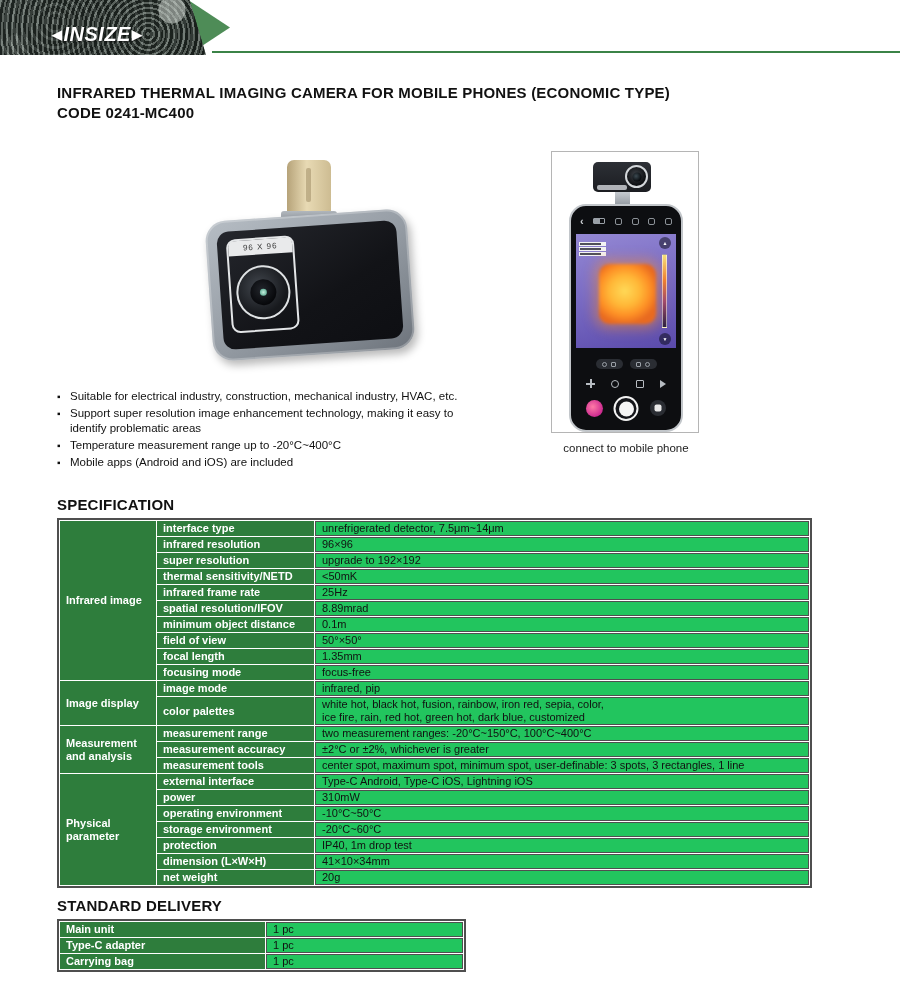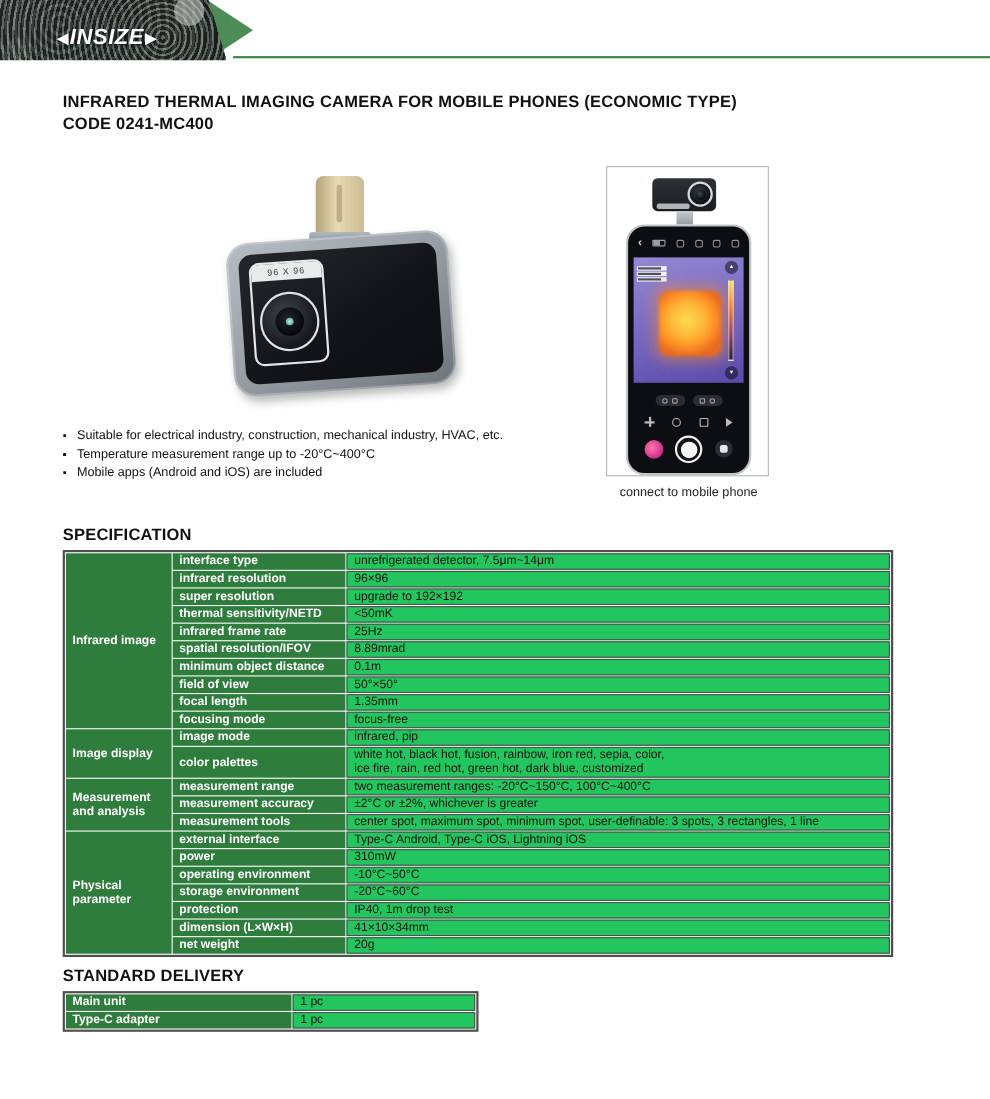--- a/index.html
+++ b/index.html
@@ -188,21 +188,21 @@
   
   .sec-heading { margin: 24px 0 5px 57px; font-size: 15px; font-weight: bold; letter-spacing: .2px; }
   .sec-heading.delivery { margin-top: 9px; }
 
   
   table.datatable {
     margin-left: 57px; border-collapse: separate; border-spacing: 1px;
     background: #fff; border: 2px solid #4f4f4f; table-layout: fixed;
   }
   table.spec { width: 755px; }
-  table.delivery-table { width: 378px; }
+  table.delivery-table { width: 409px; }
   .datatable td { font-size: 11px; padding: 0 6px; height: 14px; line-height: 13px; vertical-align: middle; }
   .datatable td.g { background: #2e7d3c; color: #fff; font-weight: bold; }
   .datatable td.v { background: #22c55e; border: 1px solid #4f4f4f; color: #111; white-space: pre-line; }
   .spec col.c-group { width: 96px; }
   .spec col.c-param { width: 157px; }
   .delivery-table col.c-item { width: 205px; }
 </style>
 </head>
 <body>
 
@@ -237,21 +237,22 @@
               <div class="lens-pupil">
                 <div class="lens-glint"></div>
               </div>
             </div>
           </div>
         </div>
       </div>
     </div>
     <ul class="features">
       <li><span class="bullet">▪</span><span>Suitable for electrical industry, construction, mechanical industry, HVAC, etc.</span></li>
-      <li><span class="bullet">▪</span></li>
+      <li><span class="bullet">▪</span><span>Support super resolution image enhancement technology, making it easy to
+identify problematic areas</span></li>
       <li><span class="bullet">▪</span><span>Temperature measurement range up to -20°C~400°C</span></li>
       <li><span class="bullet">▪</span><span>Mobile apps (Android and iOS) are included</span></li>
     </ul>
   </div>
 
   <figure class="right-col">
     <div class="phone-box">
       <div class="cam-module">
         <div class="module-strip"></div>
         <div class="module-lens">
@@ -425,14 +426,18 @@
     </colgroup>
   <tbody>
     <tr>
         <td class="g">Main unit</td>
         <td class="v">1 pc</td>
       </tr>
     <tr>
         <td class="g">Type-C adapter</td>
         <td class="v">1 pc</td>
       </tr>
+    <tr>
+        <td class="g">Carrying bag</td>
+        <td class="v">1 pc</td>
+      </tr>
   </tbody>
 </table>
 
 </body></html>

